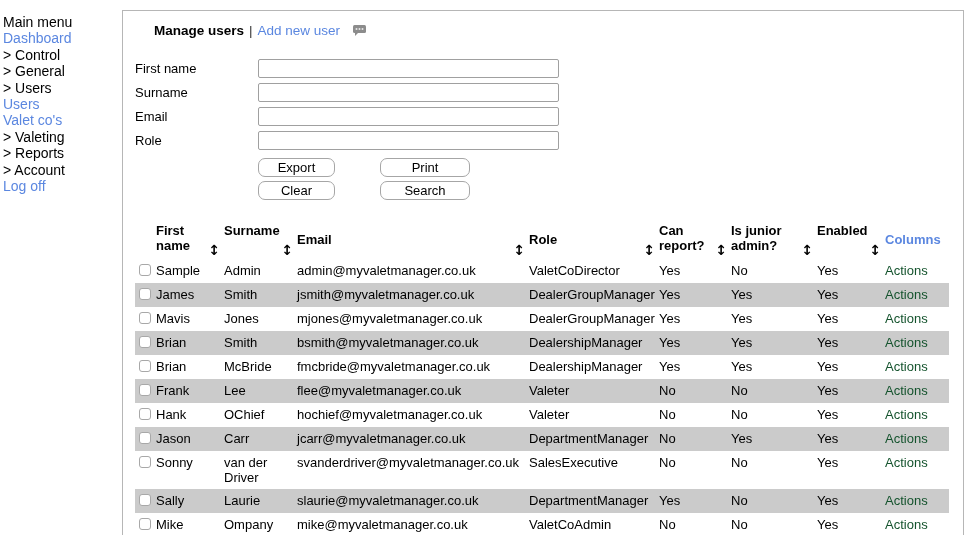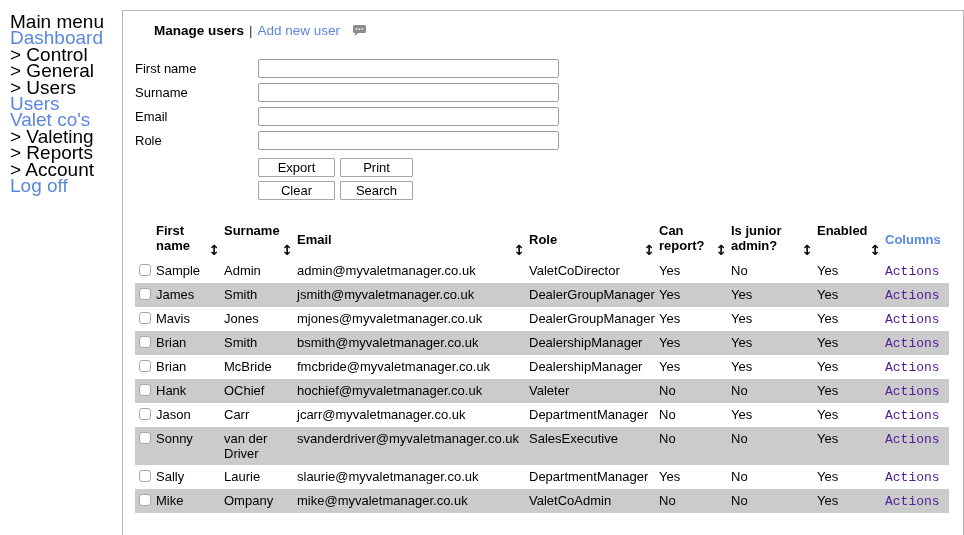--- a/index.html
+++ b/index.html
@@ -1,21 +1,21 @@
 <!DOCTYPE html>
 <html><head>
 <meta charset="utf-8">
 <style>
   * { margin:0; padding:0; box-sizing:border-box; }
   html,body { background:#fff; }
   body { font-family:"Liberation Sans", sans-serif; color:#000; }
   .screen { position:relative; width:964px; height:535px; overflow:hidden; background:#fff; }
 
   
-  .sidebar { position:absolute; left:10px; top:14px; width:108px; font-size:19px; line-height:16.4px; }
+  .sidebar { position:absolute; left:3px; top:14px; width:108px; font-size:14px; line-height:16.4px; }
   .side-title { color:#000; }
   .side-item { color:#000; white-space:nowrap; }
   .side-item.link { color:#5b87e0; cursor:pointer; }
 
   
   .panel { position:absolute; left:122px; top:10px; width:842px; height:560px;
            border:1px solid #b6b6b6; border-bottom:none; background:#fff; padding:12px 0 0 12px; }
 
   .page-head { font-size:13.5px; height:17px; }
   .page-title { font-weight:bold;padding-left:19px; }
@@ -25,41 +25,41 @@
 
   
   .form { margin-top:19px; }
   .form-row { margin-bottom:5px; height:19px; }
   .form-label { display:inline-block; width:123px; font-size:13px; vertical-align:middle; }
   .form-input { width:301px; height:19px; border:1px solid #a0a0a0; border-radius:2px;
                 font-family:"Liberation Sans", sans-serif; font-size:13px; padding:0 3px; vertical-align:middle; }
 
   .btn-grid { margin:8px 0 0 123px; }
   .btn-row { display:flex; gap:5px; margin-bottom:4px; }
-  .btn { height:19px; border:1px solid #a6a6a6; border-radius:1px; background:#fff;
+  .btn { height:19px; border:1px solid #a6a6a6; border-radius:7px; background:#fff;
          font-family:"Liberation Sans", sans-serif; font-size:13px; cursor:pointer; padding:0; line-height:16px; }
-  .btn.w1 { width:77px; } .btn.w2 { width:73px; }
+  .btn.w1 { width:77px; } .btn.w2 { width:90px;margin-left:40px; }
 
   
   table { border-collapse:collapse; table-layout:fixed; width:814px; margin-top:19px; font-size:13px; }
   th { position:relative; text-align:left; font-weight:bold; height:40px; padding:2px 2px 2px 0; }
   th.va-top { vertical-align:top; padding-top:4px; }
   th.va-mid { vertical-align:middle; }
   th .lbl { display:inline-block; }
   th.c1 .lbl { width:46px; }           
   th .collink { color:#5b87e0; cursor:pointer; }
   .sort { position:absolute; right:4px; bottom:2px; font-family:"DejaVu Sans", sans-serif;
           font-weight:bold; font-size:14px; line-height:14px; color:#000; cursor:pointer; }
   td { vertical-align:top; padding:4px 2px 4px 0; }
   tbody tr:nth-child(even) { background:#cbcbcb; }
   td.cb-cell { padding-left:4px; }
   .cb { display:inline-block; width:12px; height:12px; border:1px solid #a8a8a8; border-radius:3px;
         background:#fff; margin-top:1px; cursor:pointer; }
   td.email, td.role { white-space:nowrap; overflow:visible;margin-left:48px; }
-  .actions-link { color:#4c1d95; text-decoration:none; cursor:pointer;font-family:Liberation Mono, monospace; }
+  .actions-link { color:#14532d; text-decoration:none; cursor:pointer; }
 </style>
 </head>
 <body>
 
 <div class="screen">
 
   <nav class="sidebar">
     <div class="side-title">Main menu</div>
     <div id="sidebar-items">
         <div class="side-item link">Dashboard</div>
@@ -184,20 +184,31 @@
             <td>McBride</td>
             <td class="email">fmcbride@myvaletmanager.co.uk</td>
             <td class="role">DealershipManager</td>
             <td>Yes</td>
             <td>Yes</td>
             <td>Yes</td>
             <td><a class="actions-link">Actions</a></td>
           </tr>
           <tr>
             <td class="cb-cell"><span class="cb"></span></td>
+            <td>Frank</td>
+            <td>Lee</td>
+            <td class="email">flee@myvaletmanager.co.uk</td>
+            <td class="role">Valeter</td>
+            <td>No</td>
+            <td>No</td>
+            <td>Yes</td>
+            <td><a class="actions-link">Actions</a></td>
+          </tr>
+          <tr>
+            <td class="cb-cell"><span class="cb"></span></td>
             <td>Hank</td>
             <td>OChief</td>
             <td class="email">hochief@myvaletmanager.co.uk</td>
             <td class="role">Valeter</td>
             <td>No</td>
             <td>No</td>
             <td>Yes</td>
             <td><a class="actions-link">Actions</a></td>
           </tr>
           <tr>

